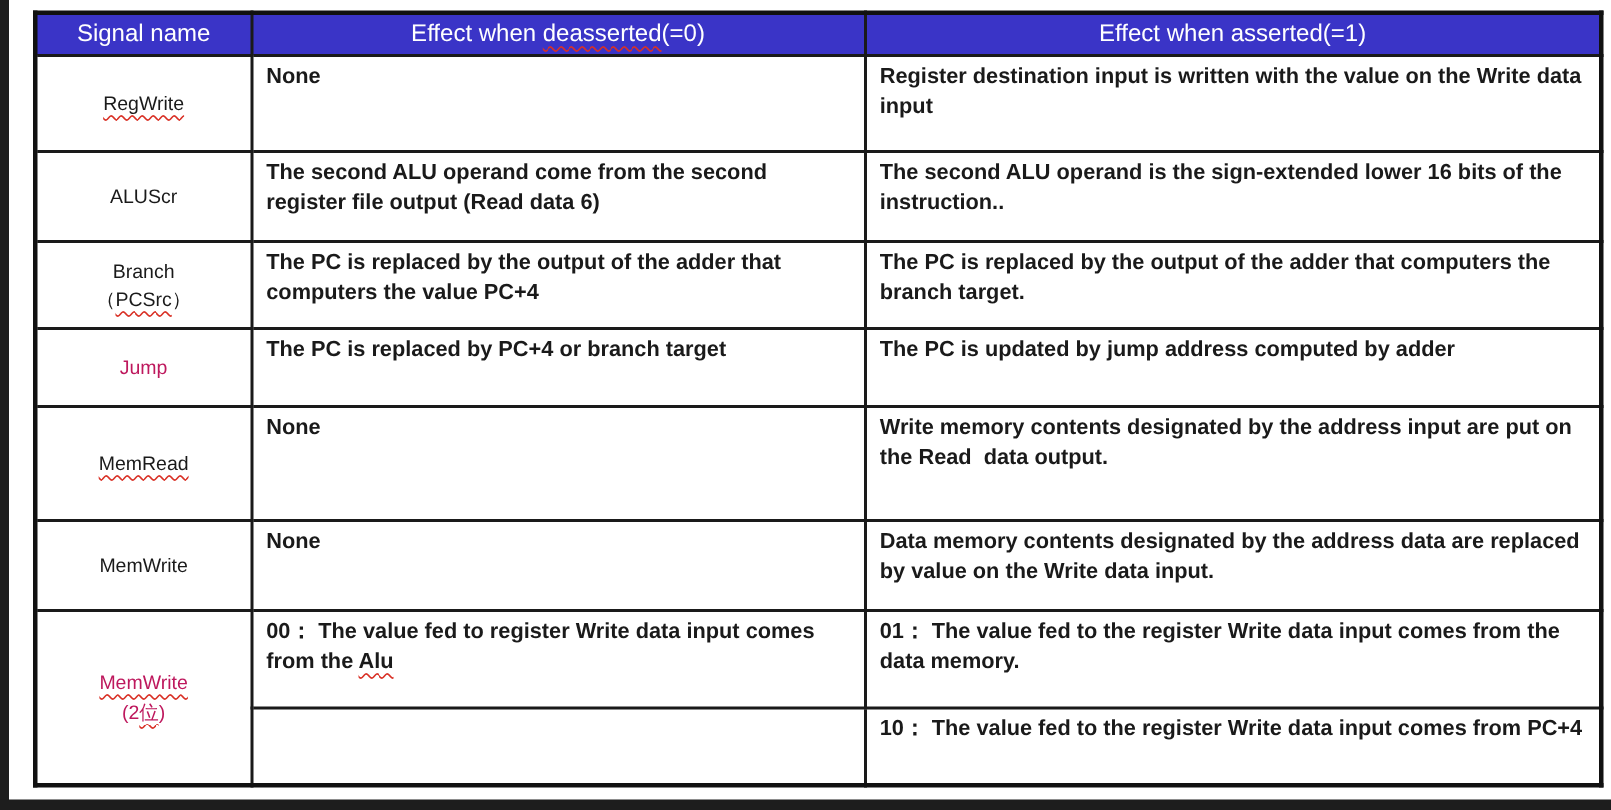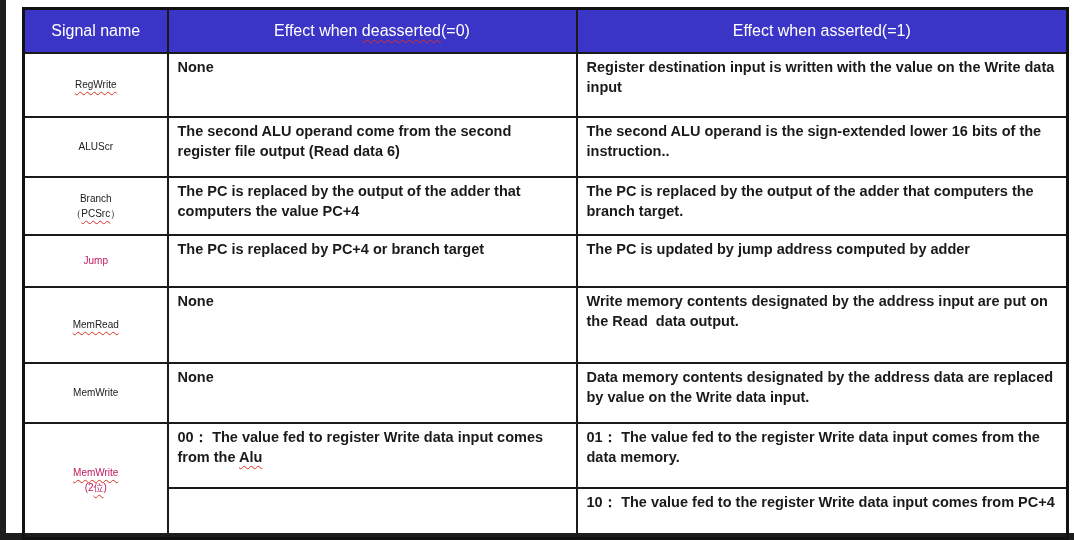--- a/index.html
+++ b/index.html
@@ -37,42 +37,42 @@
     color: #ffffff;
     font-size: 16px;
     font-weight: 400;
     text-align: center;
     vertical-align: middle;
     padding: 4px 4px;
   }
   td.sig {
     text-align: center;
     vertical-align: middle;
-    font-size: 10px;
+    font-size: 13px;
     line-height: 1.5;
     padding: 2px 4px;
   }
   td.desc {
     text-align: left;
     vertical-align: top;
     font-size: 14.5px;
     line-height: 1.4;
     padding: 3px 9px;
     white-space: pre-wrap;
     font-weight: bold;
   }
   .wavy {
     text-decoration-line: underline;
     text-decoration-style: wavy;
     text-decoration-color: #d93025;
     text-decoration-thickness: 1px;
     text-underline-offset: 3px;
   }
   .red { color: #be185d; }
-  tr.rh-head { height: 44px; }
+  tr.rh-head { height: 28px; }
   tr.rh-1 { height: 64px; }
   tr.rh-2 { height: 60px; }
   tr.rh-3 { height: 58px; }
   tr.rh-4 { height: 52px; }
   tr.rh-5 { height: 76px; }
   tr.rh-6 { height: 60px; }
   tr.rh-7 { height: 65px; }
   tr.rh-8 { height: 51px; }
 </style>
 </head>

